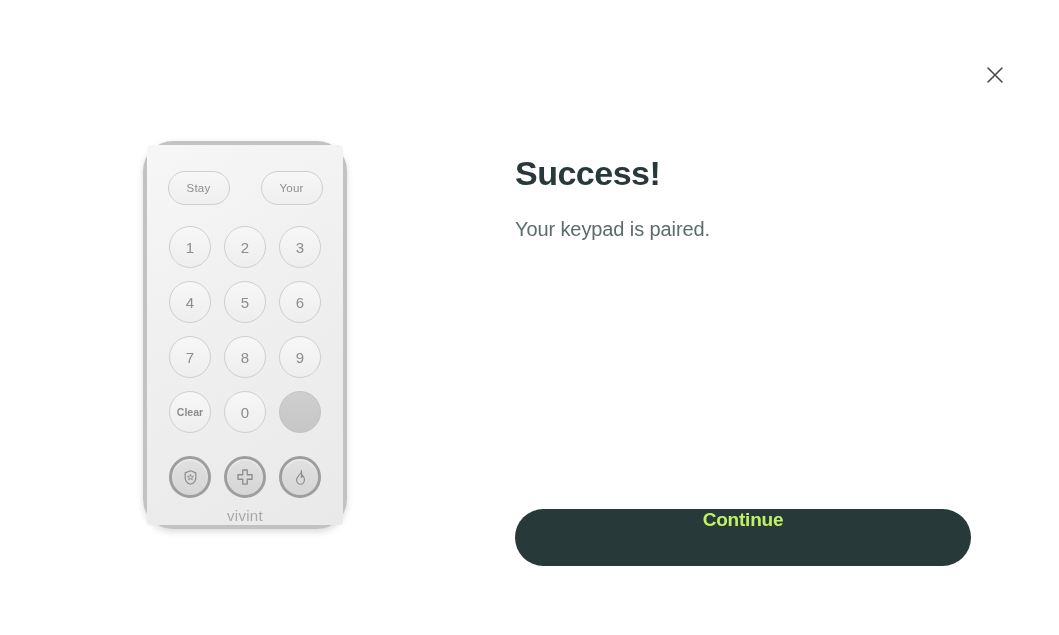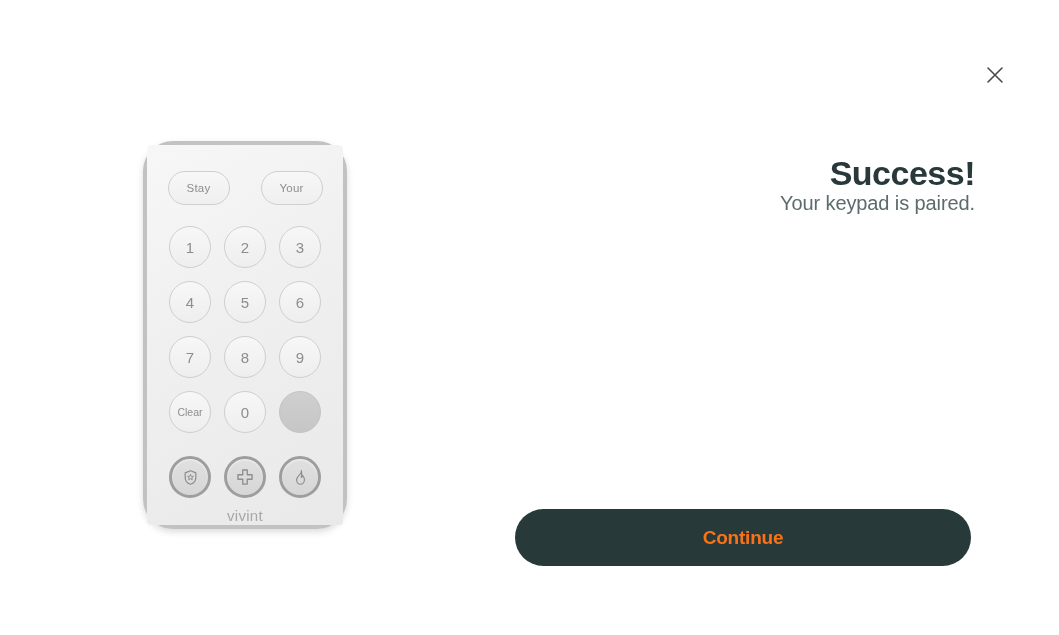--- a/index.html
+++ b/index.html
@@ -89,21 +89,21 @@
     border-radius: 50%;
     border: 1px solid #cfcfcf;
     background: linear-gradient(180deg, #f7f7f7, #eeeeee);
     color: #8d8d8d;
     font-size: 15px;
     display: flex;
     align-items: center;
     justify-content: center;
     cursor: pointer;
   }
-  .num-key.clear-key { font-size: 10.5px; }
+  .num-key.clear-key { font-size: 10.5px; font-weight: bold; }
   .num-key.blank-key {
     border: 1px solid #c4c4c4;
     background: linear-gradient(180deg, #cfcfcf, #c6c6c6);
   }
 
   .panic-key {
     width: 42px;
     height: 42px;
     border-radius: 50%;
     border: 3px solid #9e9e9e;
@@ -126,50 +126,49 @@
     color: #a8a8a8;
     letter-spacing: 0.3px;
   }
 
   
   .content {
     position: absolute;
     left: 515px;
     top: 155px;
     width: 460px;
-    text-align: right;
   }
   .title {
     font-size: 34px;
     font-weight: bold;
     color: #29383a;
     letter-spacing: -0.5px;
     line-height: 1.1;
   }
   .subtitle {
+    margin-top: 26px;
     font-size: 20px;
     color: #5d6b6d;
     letter-spacing: -0.1px;
   }
 
   .continue-btn {
     position: absolute;
     left: 515px;
     top: 509px;
     width: 456px;
     height: 57px;
     border-radius: 29px;
     background: #28393a;
-    color: #f97316;
+    color: #bef264;
     font-size: 19px;
     font-weight: bold;
     border: none;
     cursor: pointer;
     display: flex;
-    align-items: center;
     justify-content: center;
     letter-spacing: -0.2px;
     font-family: "Liberation Sans", sans-serif;
   }
 </style>
 </head>
 <body>
 
 <div class="screen">
 

